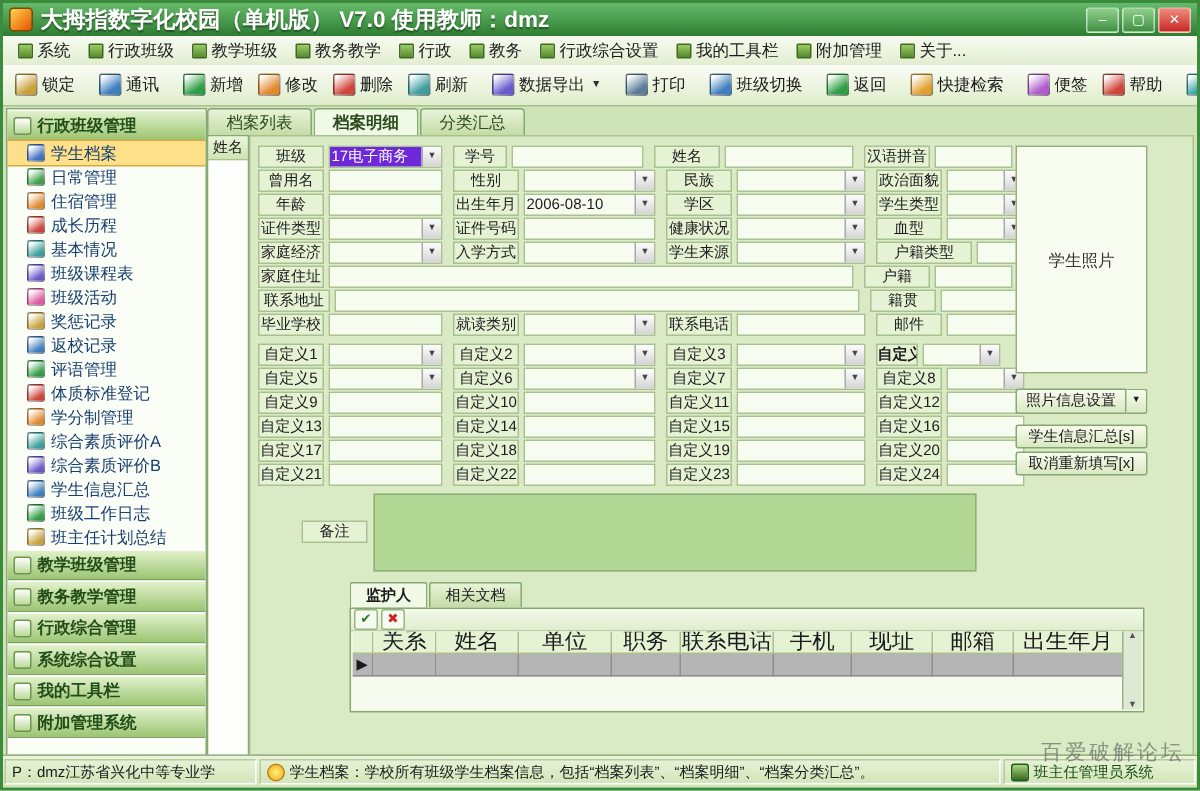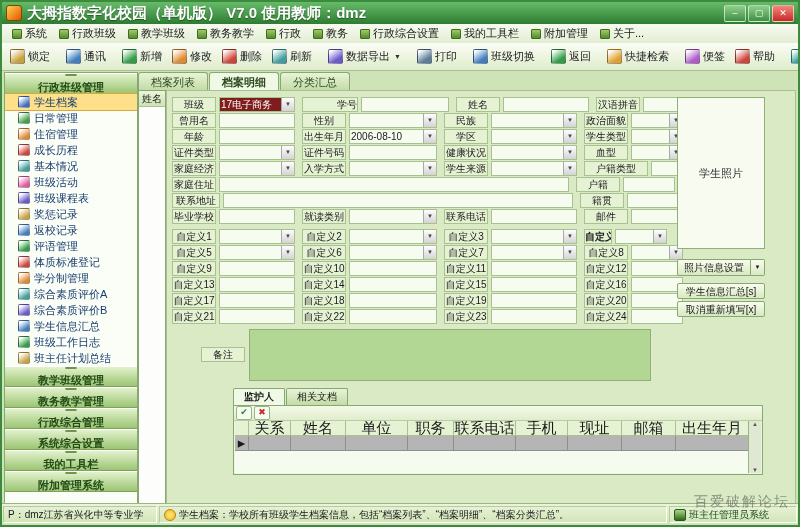--- a/index.html
+++ b/index.html
@@ -30,21 +30,21 @@
   .toolbar{position:absolute;left:0;top:41px;right:0;height:27px;background:linear-gradient(#fbfdf6,#dfeccb);
            border-bottom:1px solid #a9c08f;display:flex;align-items:center;padding:0 3px;}
   .tbtn{display:flex;align-items:center;gap:3px;padding:3px 4px;border:1px solid transparent;border-radius:2px;white-space:nowrap;}
   .ticon{width:13px;height:13px;border-radius:2px;border:1px solid rgba(0,0,0,.35);}
   .tsep{width:1px;height:18px;background:#a9c08f;margin:0 3px;box-shadow:1px 0 0 #fff;}
   .tdrop{font-size:7px;color:#333;margin-left:1px;}
 
   
   .sidebar{position:absolute;left:2px;top:70px;width:132px;bottom:21px;background:#fbfdf7;border:1px solid #86a872;overflow:hidden;}
   .sb-group-header{height:19px;background:linear-gradient(#e2f2cc,#9cc573);border-bottom:1px solid #7da25b;border-top:1px solid #fff;
-                   display:flex;align-items:center;gap:4px;padding:0 4px;font-weight:bold;color:#234d17;white-space:nowrap;flex-direction:column;}
+                   display:flex;align-items:center;gap:4px;padding:0 4px;font-weight:bold;color:#234d17;white-space:nowrap;}
   .sb-gicon{width:10px;height:10px;background:linear-gradient(#fff,#bada9a);border:1px solid #6f9551;border-radius:2px;}
   .sb-item{height:16px;display:flex;align-items:center;gap:4px;padding:0 4px 0 13px;color:#173f6f;white-space:nowrap;}
   .sb-item.selected{background:#ffe08a;outline:1px solid #d8a93c;}
   .sb-icon{width:10px;height:10px;border-radius:2px;border:1px solid rgba(0,0,0,.3);flex:none;}
 
   
   .tabrow{position:absolute;left:136px;top:70px;height:18px;display:flex;gap:1px;align-items:flex-end;}
   .ctab{padding:2px 12px;background:linear-gradient(#e8f3d8,#c4dca6);border:1px solid #86a872;border-bottom:none;
         border-radius:3px 3px 0 0;color:#2c4a1e;height:18px;line-height:14px;box-sizing:border-box;white-space:nowrap;}
   .ctab.active{background:#f0f8e6;font-weight:bold;}
@@ -57,21 +57,21 @@
 
   
   .formpanel{position:absolute;left:164px;top:88px;right:2px;bottom:21px;background:#d9eac4;border:1px solid #a9c08f;}
   .form-row{position:absolute;left:5px;height:15px;display:flex;gap:3px;}
   .fcell{height:15px;font-size:10px;line-height:13px;box-sizing:border-box;}
   .fcell.label{background:#e6f2d4;border:1px solid #a9c08f;text-align:center;overflow:hidden;white-space:nowrap;}
   .fcell.gap{margin-left:4px;}
   .fcell.input{background:#f7fcf1;border:1px solid #a9c08f;padding:0 2px;overflow:hidden;white-space:nowrap;}
   .fcell.select{background:#f7fcf1;border:1px solid #a9c08f;display:flex;}
   .sel-val{flex:1;overflow:hidden;white-space:nowrap;padding:0 1px;}
-  .sel-val.blue{background:#7f1d1d;color:#fff;}
+  .sel-val.blue{background:#6d28d9;color:#fff;}
   .sel-btn{width:12px;background:linear-gradient(#fdfdfd,#d4d4d4);border-left:1px solid #a9a9a9;
            font-size:6px;text-align:center;line-height:13px;color:#444;flex:none;}
 
   .photo-box{position:absolute;left:510px;top:6px;width:86px;height:150px;background:#f8fcf0;border:1px solid #8fae79;
              display:flex;align-items:center;justify-content:center;color:#333;}
   .pset{position:absolute;left:510px;top:168px;width:88px;height:17px;display:flex;}
   .pbtn{background:linear-gradient(#f8fcee,#d9e9c2);border:1px solid #86a872;border-radius:2px;
         font-size:10px;text-align:center;line-height:15px;box-sizing:border-box;overflow:hidden;white-space:nowrap;}
   .pset .pbtn.main{flex:1;border-radius:2px 0 0 2px;}
   .pset .pbtn.arrow{width:14px;font-size:6px;border-left:none;border-radius:0 2px 2px 0;}
@@ -102,21 +102,21 @@
   .g-row.header .g-cell{background:#e6f2d4;}
   .g-row.data .g-cell{background:#b5b5b5;border-color:#8f8f8f;}
   .g-scroll{position:absolute;right:1px;top:15px;width:12px;bottom:1px;background:#dfe8d2;border-left:1px solid #9ab583;
             display:flex;flex-direction:column;justify-content:space-between;align-items:center;font-size:6px;color:#555;}
 
   
   .statusbar{position:absolute;left:0;right:0;bottom:0;height:21px;background:linear-gradient(#eaf4da,#cfe3b4);
              border-top:1px solid #9ab583;display:flex;align-items:center;font-size:10px;}
   .sb-sec{border:1px solid #b7caa2;border-right-color:#fff;border-bottom-color:#fff;height:17px;
           padding:0 4px;margin:0 1px;display:flex;align-items:center;gap:3px;overflow:hidden;white-space:nowrap;box-sizing:border-box;}
-  .sb-left{width:154px;flex:none;}
+  .sb-left{width:168px;flex:none;}
   .sb-mid{flex:1;}
   .sb-right{width:128px;flex:none;color:#1b4d1b;}
   .hint-icon{width:10px;height:10px;border-radius:50%;background:radial-gradient(#fff176,#f9a825);border:1px solid #b8860b;flex:none;}
   .sys-icon{width:10px;height:10px;background:linear-gradient(#aed581,#33691e);border:1px solid #1b5e20;border-radius:2px;flex:none;}
 
   .watermark{position:absolute;right:8px;bottom:14px;font-size:14px;color:rgba(90,100,90,.65);
              letter-spacing:2px;z-index:50;pointer-events:none;}
 </style>
 </head>
 <body>
@@ -262,26 +262,26 @@
     </div>
     <div class="sb-item">
       <span class="sb-icon" style="background: linear-gradient(145deg, rgb(255, 255, 255) 15%, rgb(208, 69, 59) 75%);"></span>
       <span>成长历程</span>
     </div>
     <div class="sb-item">
       <span class="sb-icon" style="background: linear-gradient(145deg, rgb(255, 255, 255) 15%, rgb(63, 158, 158) 75%);"></span>
       <span>基本情况</span>
     </div>
     <div class="sb-item">
+      <span class="sb-icon" style="background: linear-gradient(145deg, rgb(255, 255, 255) 15%, rgb(106, 90, 205) 75%);"></span>
+      <span>班级课程表</span>
+    </div>
+    <div class="sb-item">
       <span class="sb-icon" style="background: linear-gradient(145deg, rgb(255, 255, 255) 15%, rgb(224, 90, 160) 75%);"></span>
       <span>班级活动</span>
-    </div>
-    <div class="sb-item">
-      <span class="sb-icon" style="background: linear-gradient(145deg, rgb(255, 255, 255) 15%, rgb(106, 90, 205) 75%);"></span>
-      <span>班级课程表</span>
     </div>
     <div class="sb-item">
       <span class="sb-icon" style="background: linear-gradient(145deg, rgb(255, 255, 255) 15%, rgb(201, 162, 60) 75%);"></span>
       <span>奖惩记录</span>
     </div>
     <div class="sb-item">
       <span class="sb-icon" style="background: linear-gradient(145deg, rgb(255, 255, 255) 15%, rgb(63, 127, 191) 75%);"></span>
       <span>返校记录</span>
     </div>
     <div class="sb-item">
@@ -354,21 +354,21 @@
 </div>
 
 <div class="formpanel">
   <div id="form-grid">
       <div class="form-row" style="top: 6px;">
         <div class="fcell label" style="width: 44px;">班级</div>
         <div class="fcell select" style="width: 76px;">
           <span class="sel-val blue">17电子商务</span>
           <span class="sel-btn">▼</span>
         </div>
-        <div class="fcell label gap" style="width: 56px; text-align: right;">学号</div>
+        <div class="fcell label gap" style="width: 36px;">学号</div>
         <div class="fcell input" style="width: 88px;"></div>
         <div class="fcell label gap" style="width: 44px;">姓名</div>
         <div class="fcell input" style="width: 86px;"></div>
         <div class="fcell label gap" style="width: 44px;">汉语拼音</div>
         <div class="fcell input" style="width: 52px;"></div>
       </div>
       <div class="form-row" style="top: 22px;">
         <div class="fcell label" style="width: 44px;">曾用名</div>
         <div class="fcell input" style="width: 76px;"></div>
         <div class="fcell label gap" style="width: 44px;">性别</div>

